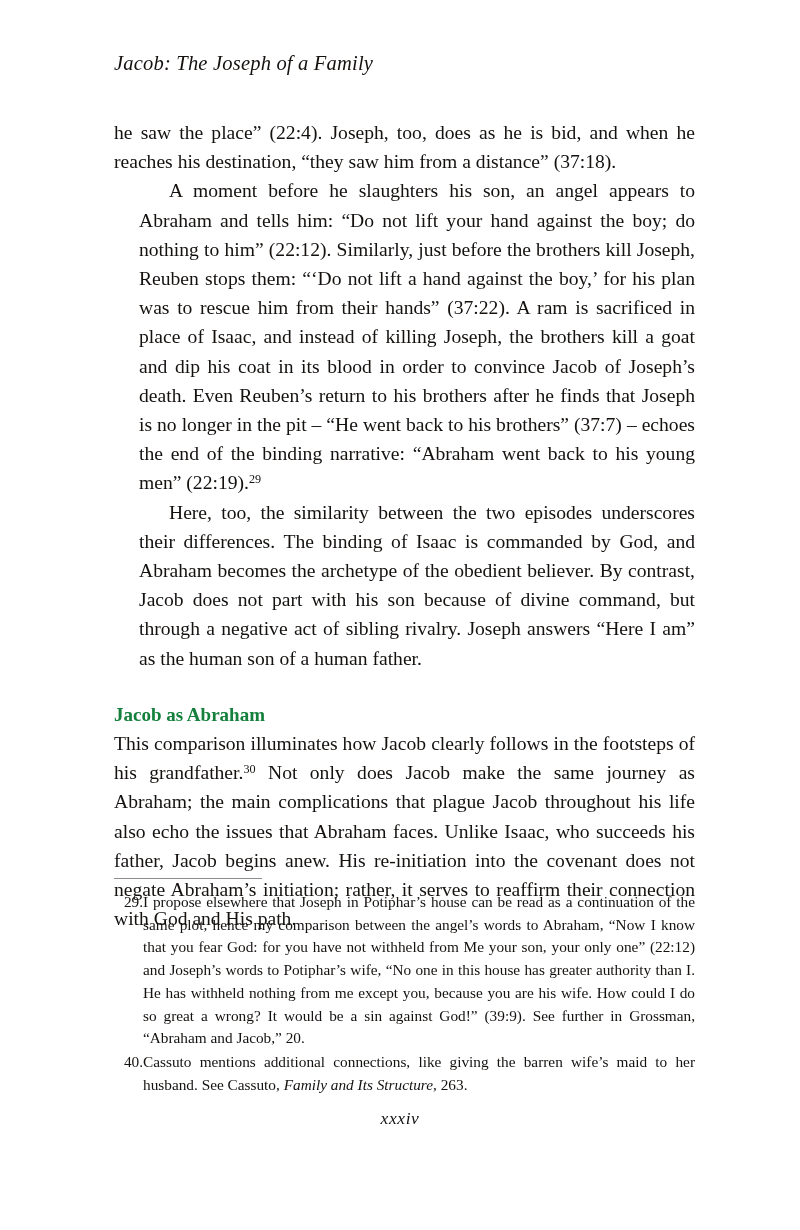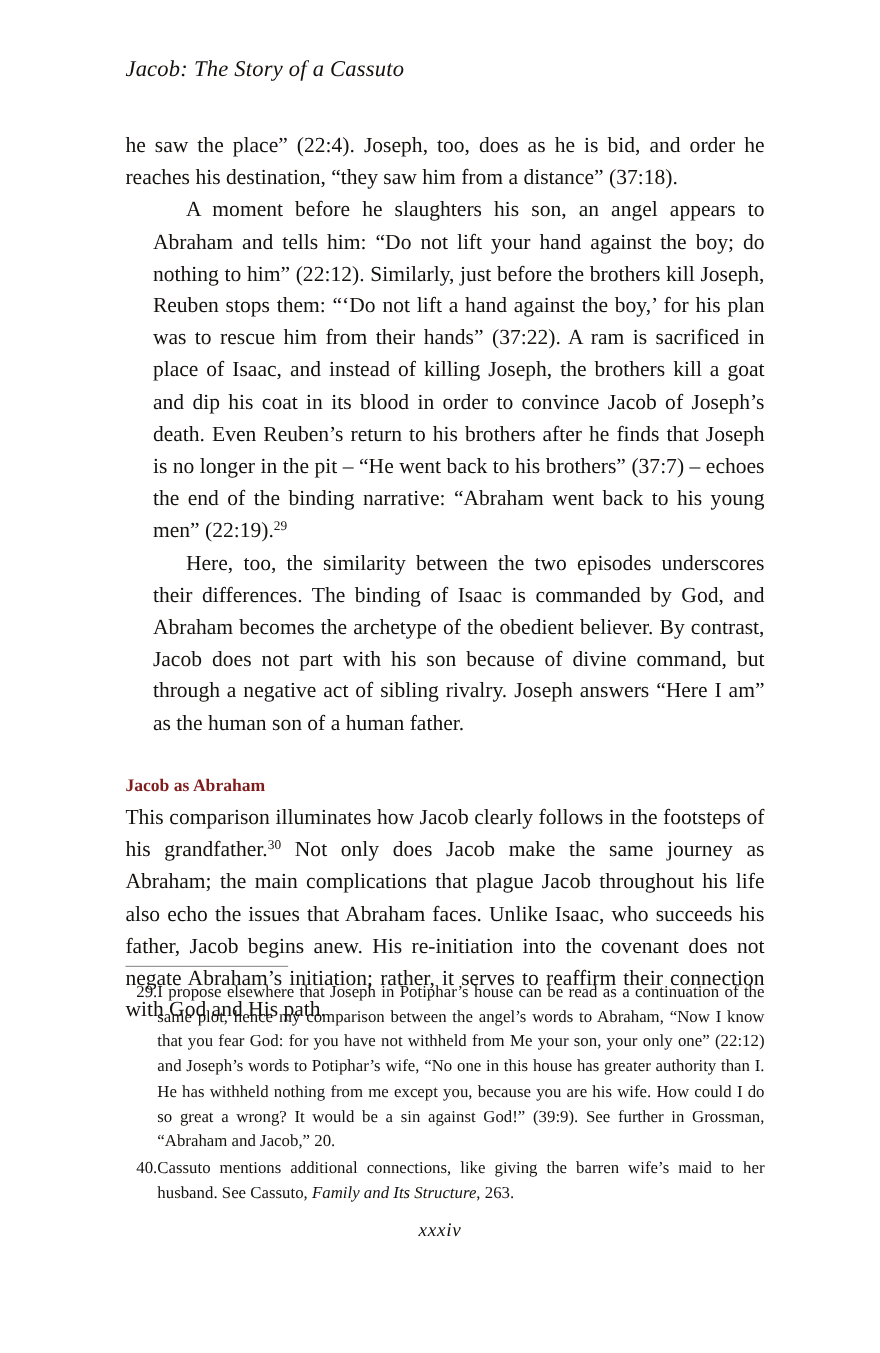--- a/index.html
+++ b/index.html
@@ -51,24 +51,24 @@
     text-indent: 30px;
     margin-left: 25px;
   }
   sup.fn {
     font-size: 0.62em;
     vertical-align: 0.52em;
     line-height: 0;
   }
   h2.section-head {
     margin: 0;
-    font-size: 16px;
+    font-size: 19px;
     line-height: 29.2px;
     font-weight: bold;
-    color: #7f1d1d;
+    color: #15803d;
     padding-top: 27px;
   }
   .notes {
     position: absolute;
     left: 114px;
     top: 878px;
     width: 581px;
   }
   .note-rule {
     width: 148px;
@@ -107,25 +107,25 @@
     font-size: 17.5px;
     letter-spacing: 0.6px;
     color: #14110f;
   }
 </style>
 </head>
 <body>
 
 <div class="page">
 
-  <div class="running-head">Jacob: The Story of a Cassuto</div>
+  <div class="running-head">Jacob: The Joseph of a Family</div>
 
   <div class="body-block">
 
-    <p class="body">he saw the place” (22:4). Joseph, too, does as he is bid, and order he reaches his destination, “they saw him from a distance” (37:18).</p>
+    <p class="body">he saw the place” (22:4). Joseph, too, does as he is bid, and when he reaches his destination, “they saw him from a distance” (37:18).</p>
 
     <p class="body indent"><span>A moment before he slaughters his son, an angel appears to Abraham and tells him: “Do not lift your hand against the boy; do nothing to him” (22:12). Similarly, just before the brothers kill Joseph, Reuben stops them: “‘Do not lift a hand against the boy,’ for his plan was to rescue him from their hands” (37:22). A ram is sacrificed in place of Isaac, and instead of killing Joseph, the brothers kill a goat and dip his coat in its blood in order to convince Jacob of Joseph’s death. Even Reuben’s return to his brothers after he finds that Joseph is no longer in the pit – “He went back to his brothers” (37:7) – echoes the end of the binding narrative: “Abraham went back to his young men” (22:19).</span><sup class="fn">29</sup></p>
 
     <p class="body indent">Here, too, the similarity between the two episodes underscores their differences. The binding of Isaac is commanded by God, and Abraham becomes the archetype of the obedient believer. By contrast, Jacob does not part with his son because of divine command, but through a negative act of sibling rivalry. Joseph answers “Here I am” as the human son of a human father.</p>
 
     <h2 class="section-head">Jacob as Abraham</h2>
 
     <p class="body"><span>This comparison illuminates how Jacob clearly follows in the footsteps of his grandfather.</span><sup class="fn">30</sup><span> Not only does Jacob make the same journey as Abraham; the main complications that plague Jacob throughout his life also echo the issues that Abraham faces. Unlike Isaac, who succeeds his father, Jacob begins anew. His re-initiation into the covenant does not negate Abraham’s initiation; rather, it serves to reaffirm their connection with God and His path.</span></p>
 
   </div>

